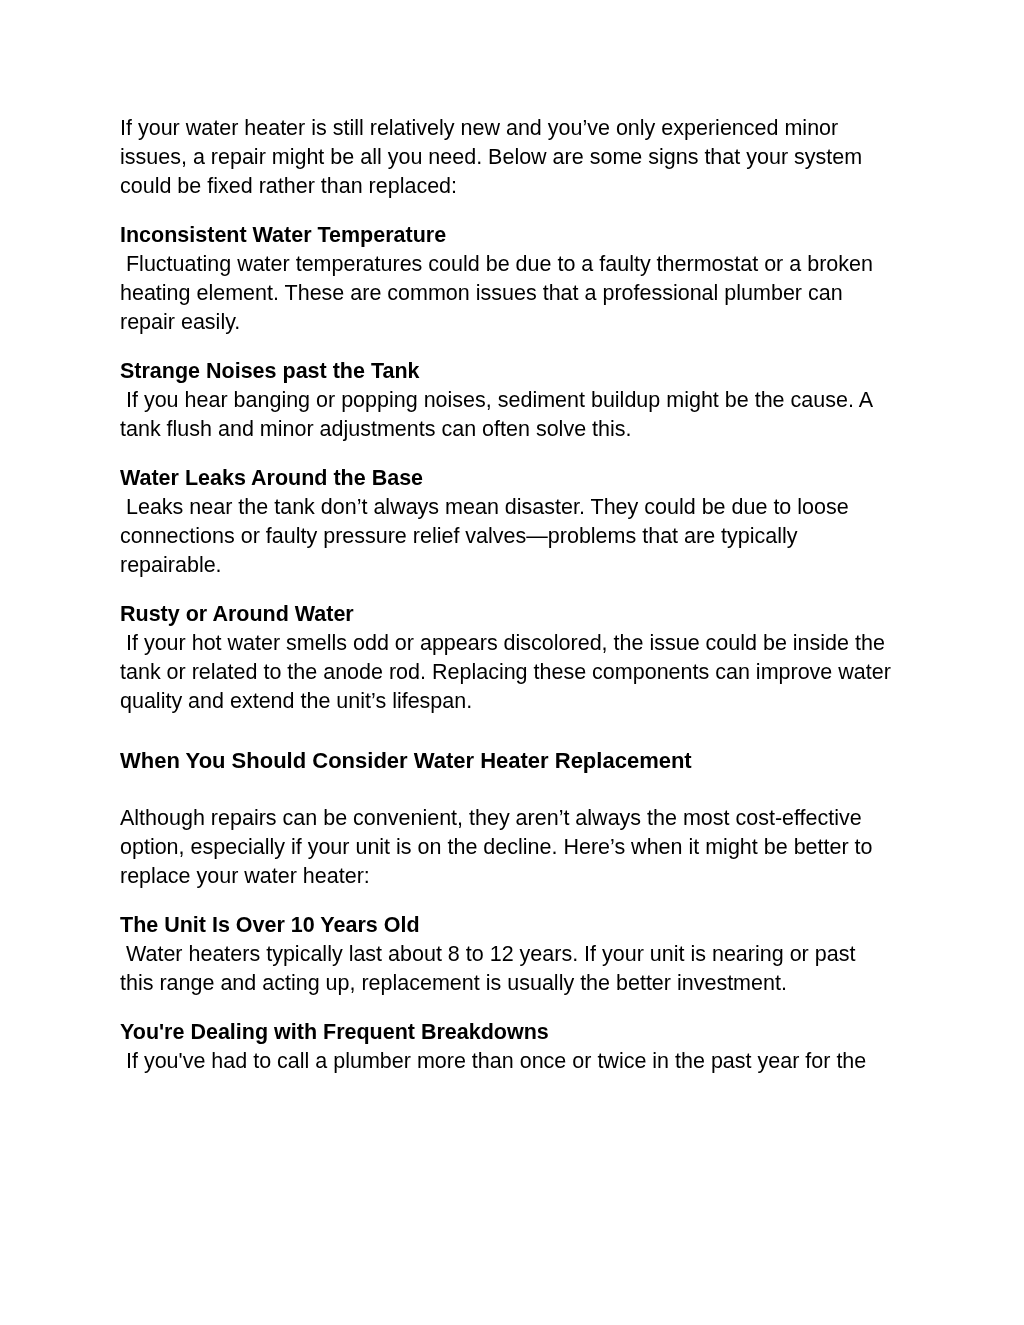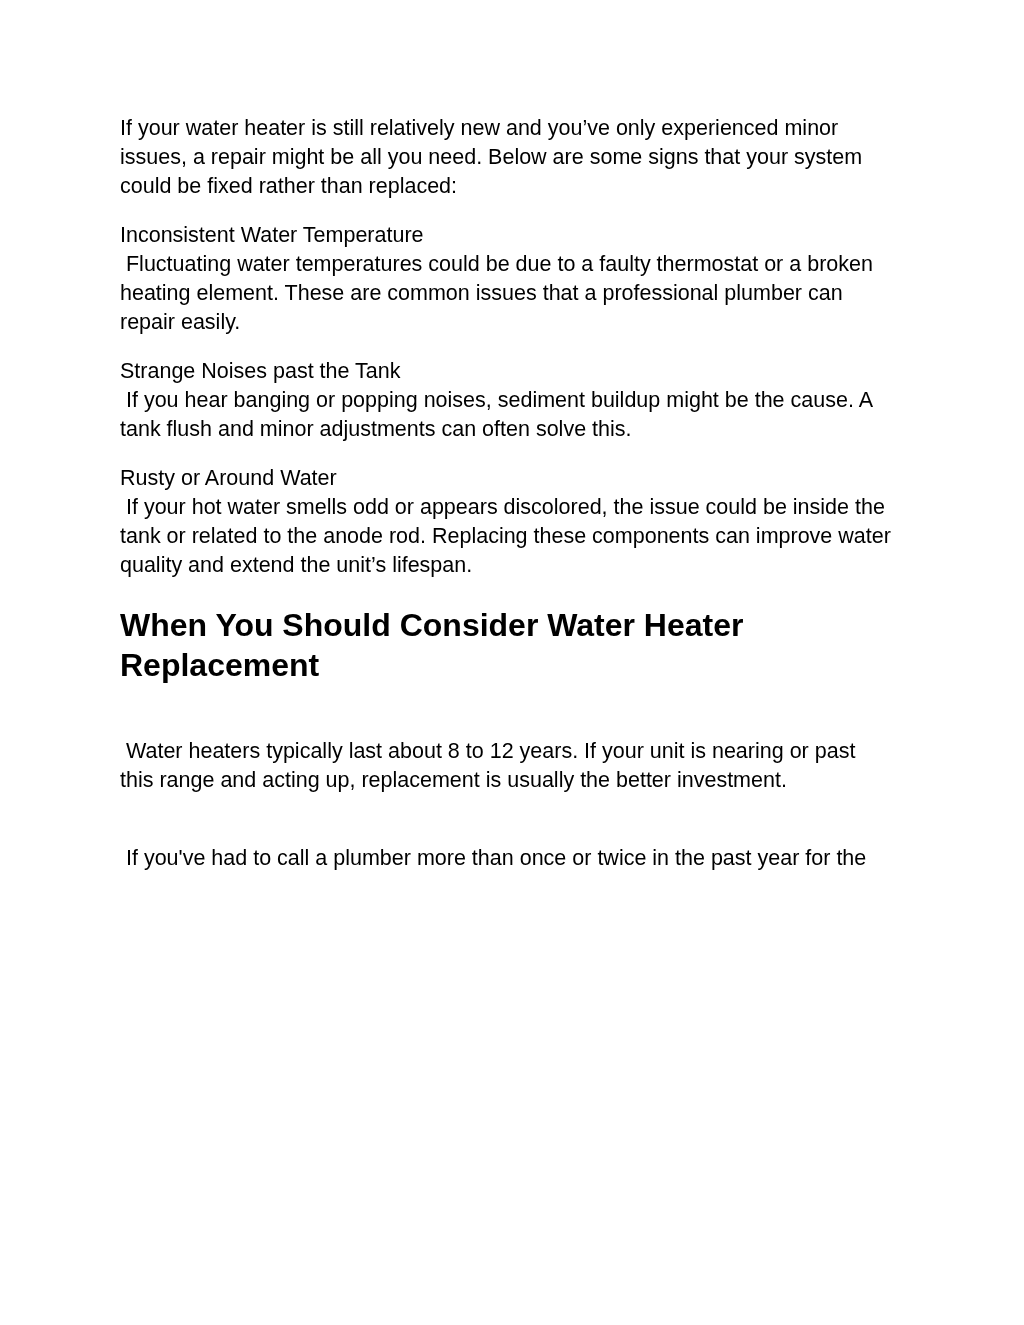--- a/index.html
+++ b/index.html
@@ -21,25 +21,25 @@
     font-family: "Liberation Sans", sans-serif;
   }
   .body-text {
     margin: 0 0 20px 0;
     font-size: 21.5px;
     line-height: 29px;
     white-space: pre-wrap;
     color: #000000;
   }
   .body-text strong {
-    font-weight: normal;
+    font-weight: bold;
   }
   .page-heading {
     margin: 25px 0 23px 0;
-    font-size: 32px;
+    font-size: 22px;
     line-height: 40px;
     font-weight: bold;
     white-space: pre-wrap;
     color: #000000;
   }
 </style>
 </head>
 <body>
 
 <div class="page">
@@ -50,30 +50,37 @@
 
   <p class="body-text"><strong>Inconsistent Water Temperature</strong><span>
  Fluctuating water temperatures could be due to a faulty thermostat or a broken
 heating element. These are common issues that a professional plumber can
 repair easily.</span></p>
 
   <p class="body-text"><strong>Strange Noises past the Tank</strong><span>
  If you hear banging or popping noises, sediment buildup might be the cause. A
 tank flush and minor adjustments can often solve this.</span></p>
 
+  <p class="body-text"><strong>Water Leaks Around the Base</strong><span>
+ Leaks near the tank don’t always mean disaster. They could be due to loose
+connections or faulty pressure relief valves—problems that are typically
+repairable.</span></p>
 
   <p class="body-text"><strong>Rusty or Around Water</strong><span>
  If your hot water smells odd or appears discolored, the issue could be inside the
 tank or related to the anode rod. Replacing these components can improve water
 quality and extend the unit’s lifespan.</span></p>
 
 
   <h2 class="page-heading">When You Should Consider Water Heater Replacement</h2>
 
+  <p class="body-text">Although repairs can be convenient, they aren’t always the most cost-effective
+option, especially if your unit is on the decline. Here’s when it might be better to
+replace your water heater:</p>
 
-  <p class="body-text"><span>
+  <p class="body-text"><strong>The Unit Is Over 10 Years Old</strong><span>
  Water heaters typically last about 8 to 12 years. If your unit is nearing or past
 this range and acting up, replacement is usually the better investment.</span></p>
 
-  <p class="body-text"><span>
+  <p class="body-text"><strong>You're Dealing with Frequent Breakdowns</strong><span>
  If you've had to call a plumber more than once or twice in the past year for the</span></p>
 
 </div>
 
 </body></html>

